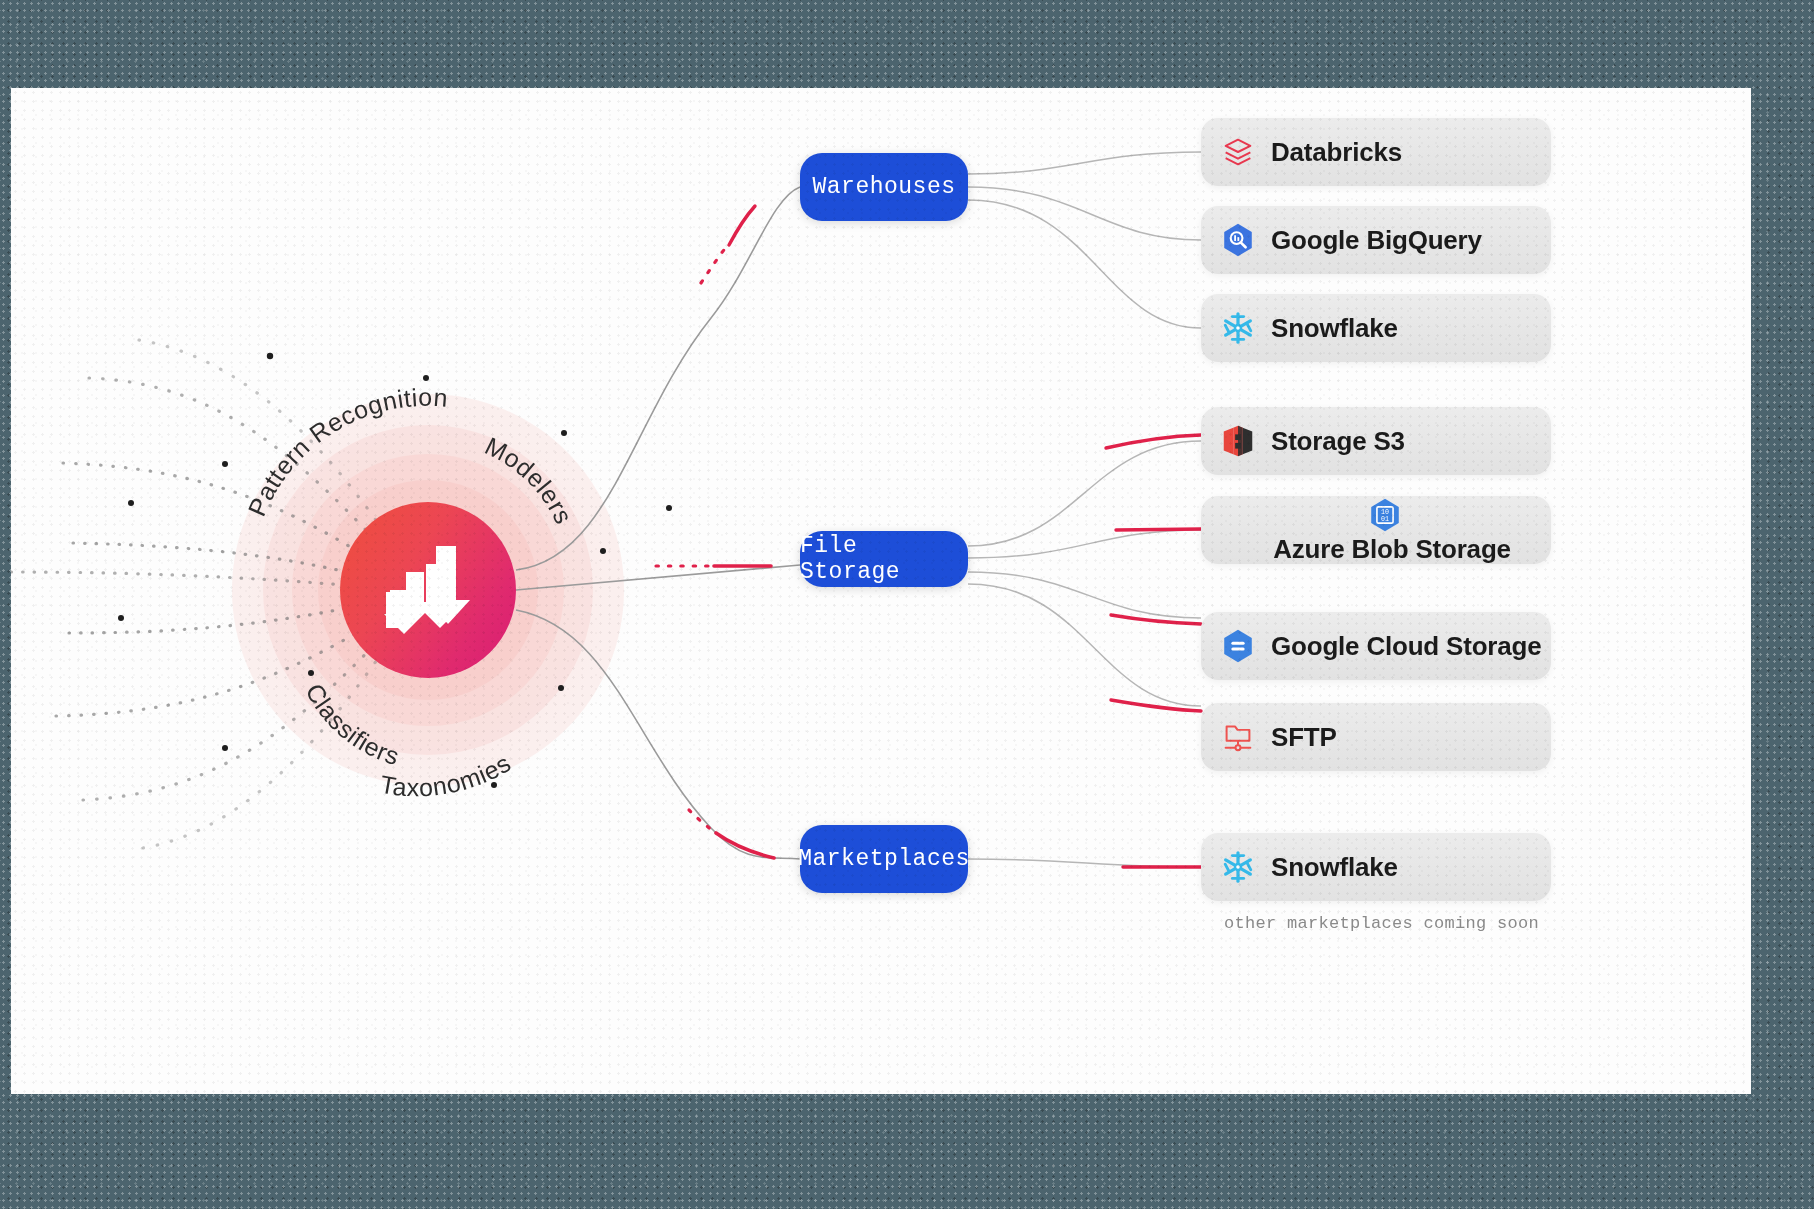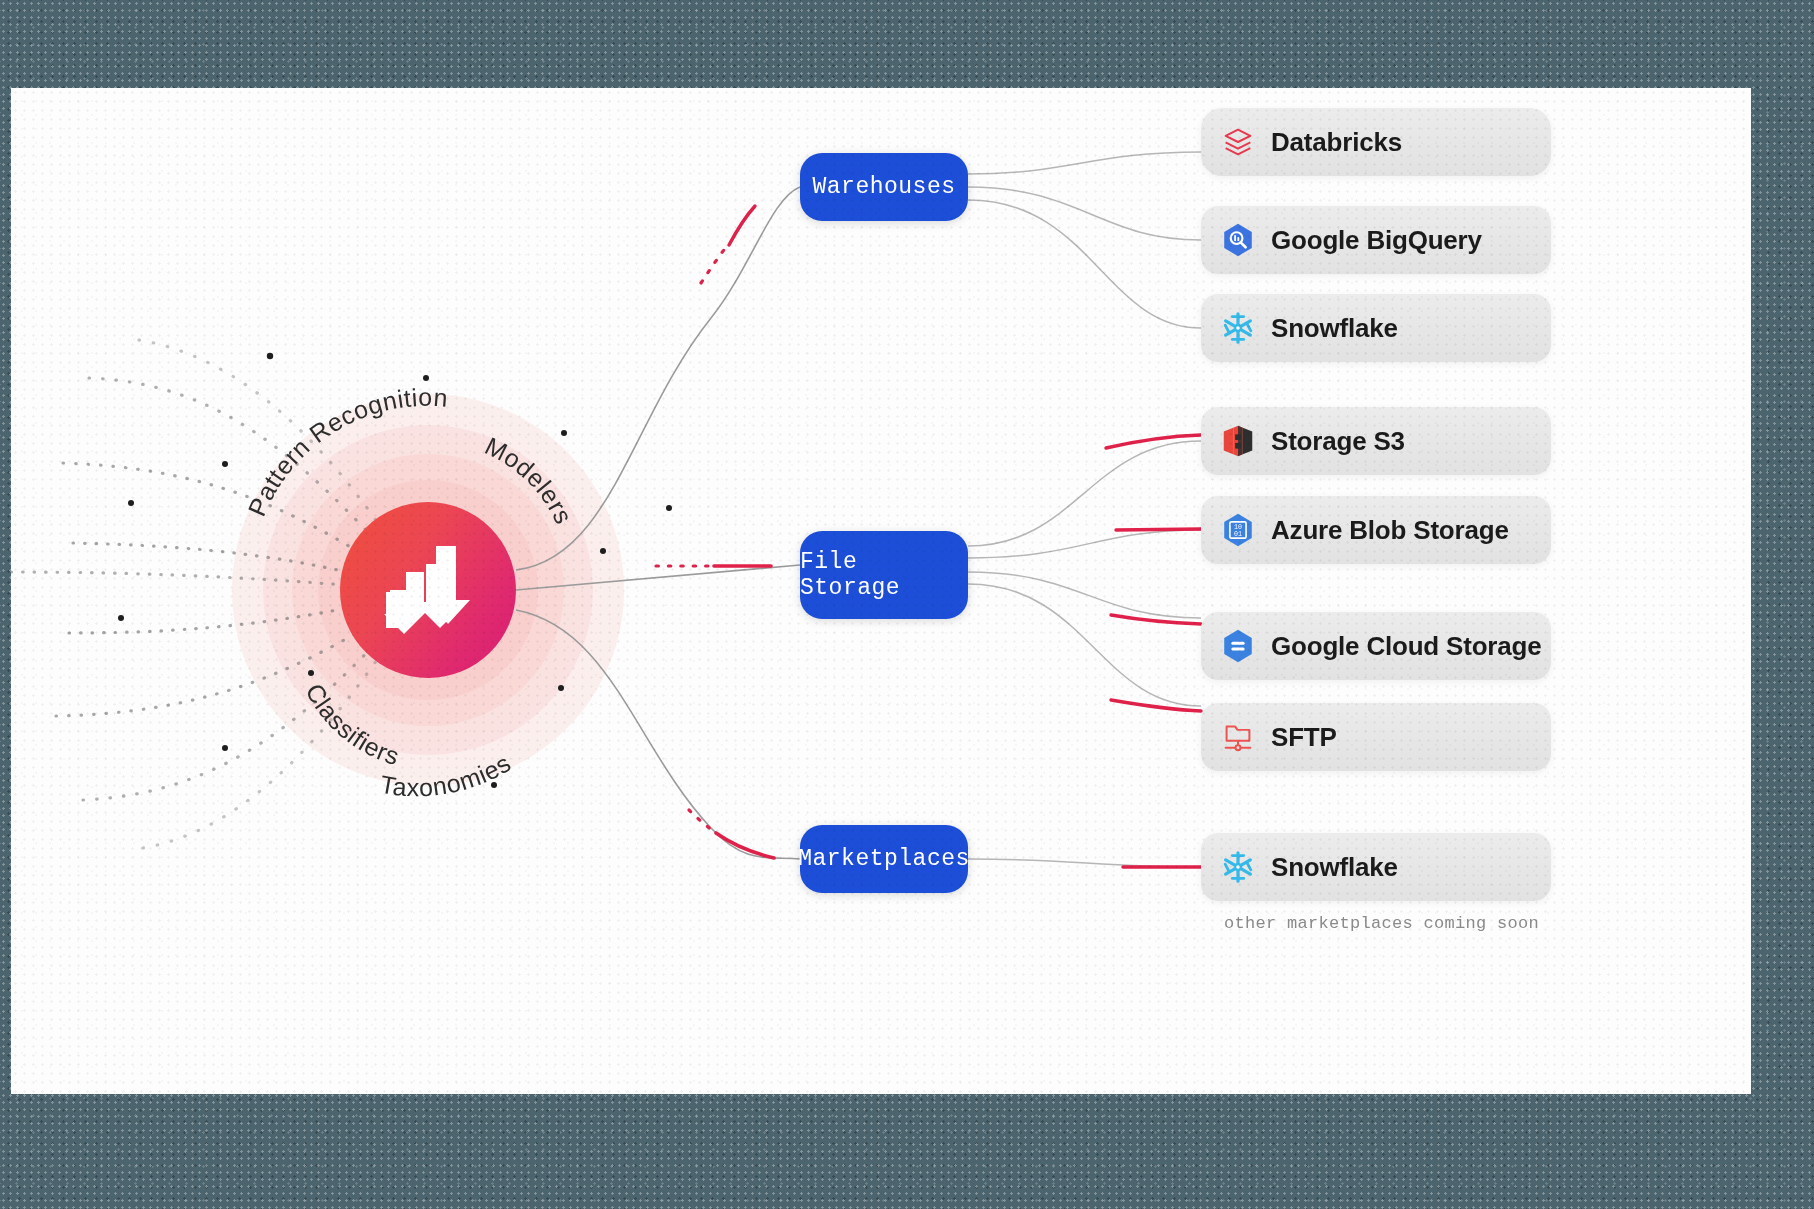--- a/index.html
+++ b/index.html
@@ -63,21 +63,21 @@
     background: #1d4ed8;
     color: #ffffff;
     border-radius: 22px;
     font-family: "Liberation Mono", monospace;
     font-size: 23px;
     letter-spacing: .5px;
     display: flex; align-items: center; justify-content: center;
     box-shadow: 0 2px 10px rgba(0,0,0,.14);
   }
   #pill-warehouses  { left: 789px; top: 65px;  width: 168px; height: 68px; }
-  #pill-filestorage { left: 789px; top: 443px; width: 168px; height: 88px; }
+  #pill-filestorage { left: 789px; top: 443px; width: 168px; height: 56px; }
   #pill-marketplaces{ left: 789px; top: 737px; width: 168px; height: 68px; text-align: center; }
 
   
   .card {
     position: absolute;
     left: 1190px;
     width: 350px; height: 68px;
     border-radius: 17px;
     background: linear-gradient(180deg, #ececec 0%, #e6e6e6 55%, #e2e2e2 100%);
     display: flex; align-items: center;
@@ -87,25 +87,25 @@
   .card-label {
     font-size: 26px;
     font-weight: 700;
     color: #1b1b1b;
     letter-spacing: -.2px;
     margin-left: 14px;
     white-space: nowrap;
   }
   .card-icon { width: 38px; height: 38px; flex: 0 0 38px; display: block; }
 
-  #card-databricks { top: 20px; border-radius: 21px; }
+  #card-databricks { top: 30px; }
   #card-bigquery   { top: 118px; }
   #card-snowflake-w{ top: 206px; }
   #card-s3         { top: 319px; }
-  #card-azure      { top: 408px; }
+  #card-azure      { top: 408px; flex-direction: column; }
   #card-gcs        { top: 524px; }
   #card-sftp       { top: 615px; }
   #card-snowflake-m{ top: 745px; }
 
   #marketplace-note {
     position: absolute;
     left: 1213px; top: 826px;
     font-family: "Liberation Mono", monospace;
     font-size: 17px;
     color: #8a8a8a;

